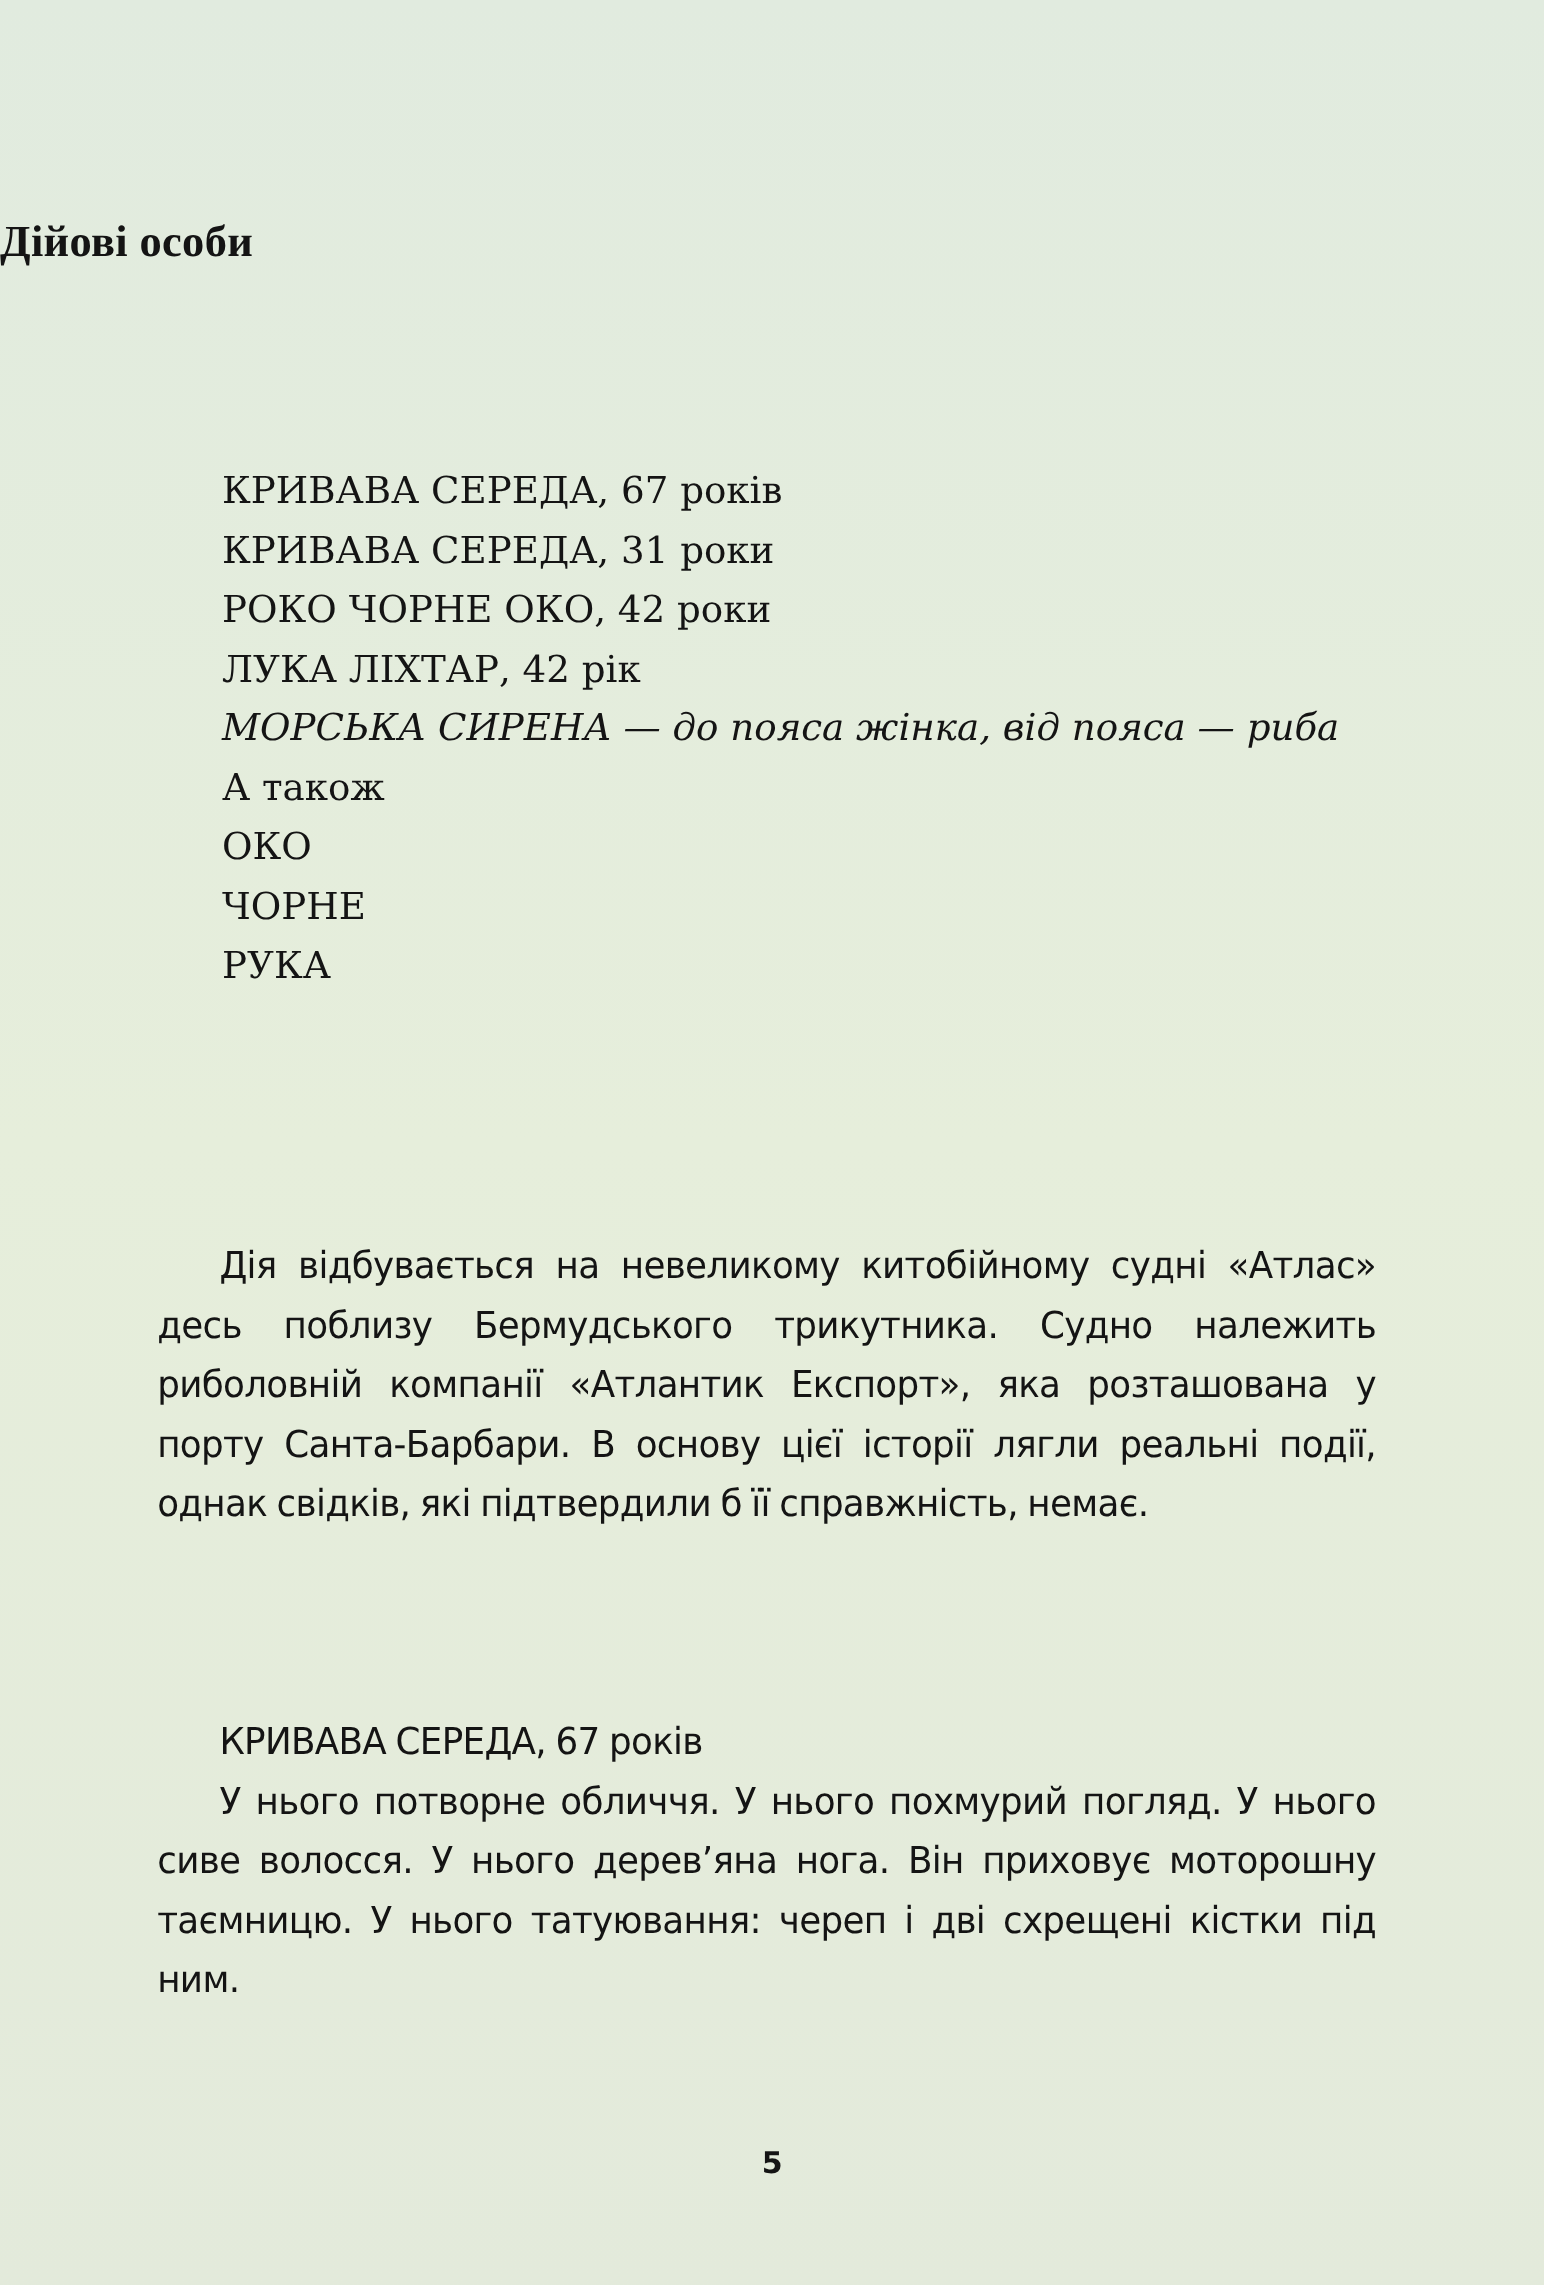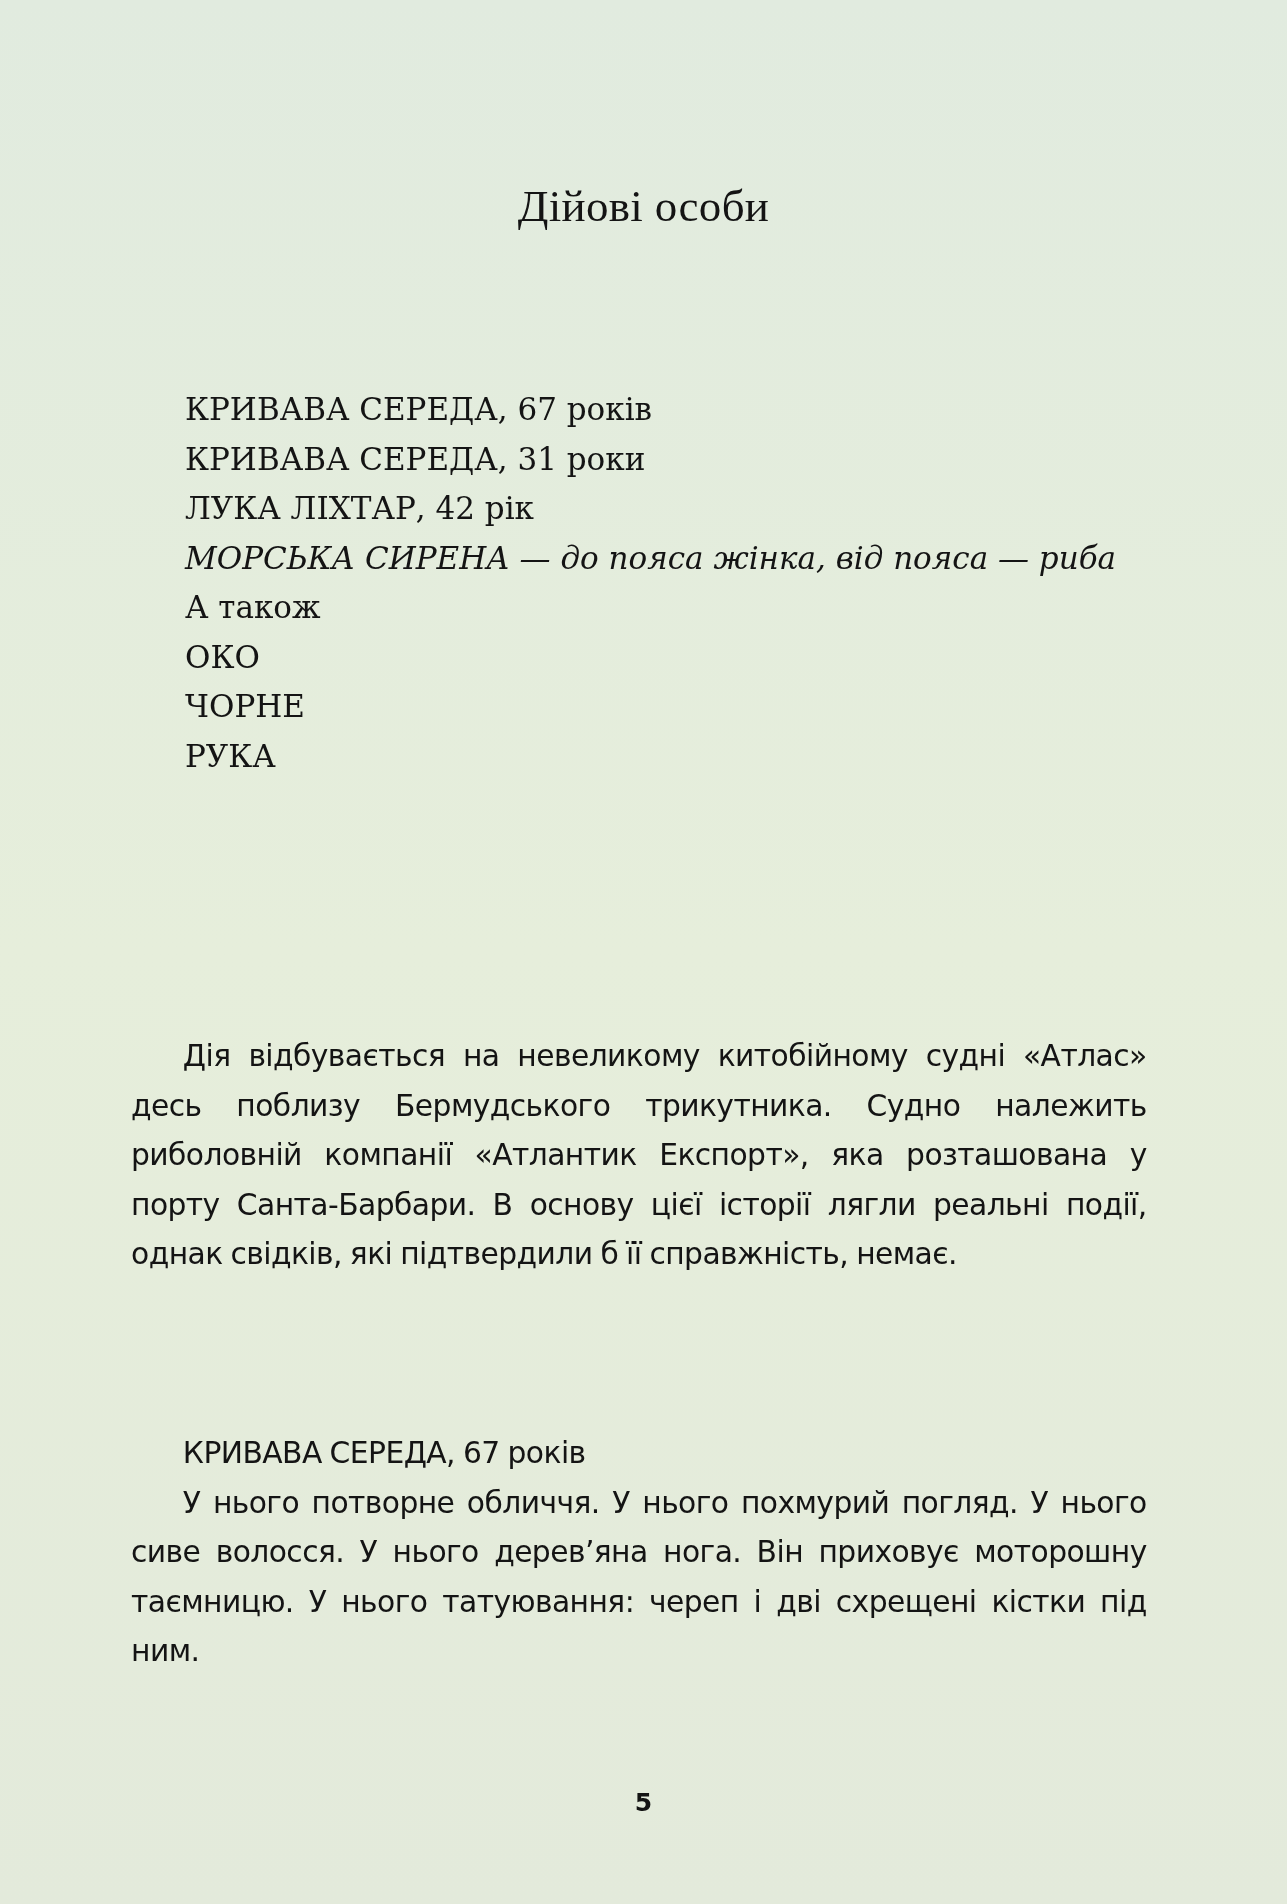--- a/index.html
+++ b/index.html
@@ -19,24 +19,23 @@
     position: absolute;
     left: 0; top: 0;
     width: 1287px;
     height: 1904px;
   }
   .title {
     position: absolute;
     top: 180px;
     left: 0;
     width: 100%;
-    text-align: center;
     font-family: "Liberation Serif", "DejaVu Serif", serif;
-    font-weight: normal;
-    font-size: 45px;
+    font-weight: bold;
+    font-size: 37px;
     letter-spacing: 0.3px;
   }
   .cast {
     position: absolute;
     top: 385px;
     left: 131px;
     width: 1020px;
     font-family: "DejaVu Serif", "Liberation Serif", serif;
     font-size: 31px;
     line-height: 49.5px;
@@ -90,20 +89,21 @@
 </head>
 <body>
 
 <div class="page">
 
   <div class="title">Дійові особи</div>
 
   <div class="cast">
     <span class="line">КРИВАВА СЕРЕДА, 67 років</span>
     <span class="line">КРИВАВА СЕРЕДА, 31 роки</span>
+    <span class="line">РОКО ЧОРНЕ ОКО, 42 роки</span>
     <span class="line">ЛУКА ЛІХТАР, 42 рік</span>
     <span class="line wrap">МОРСЬКА СИРЕНА — до пояса жінка, від пояса — риба</span>
     <span class="line">А також</span>
     <span class="line">ОКО</span>
     <span class="line">ЧОРНЕ</span>
     <span class="line">РУКА</span>
   </div>
 
   <div class="para para-setting"><span class="indent"></span><span>Дія відбувається на невеликому китобійному судні «Атлас» десь поблизу Бермудського трикутника. Судно належить риболовній компанії «Атлантик Експорт», яка розташована у порту Санта-Барбари. В основу цієї історії лягли реальні події, однак свідків, які підтвердили б її справжність, немає.</span></div>
 

